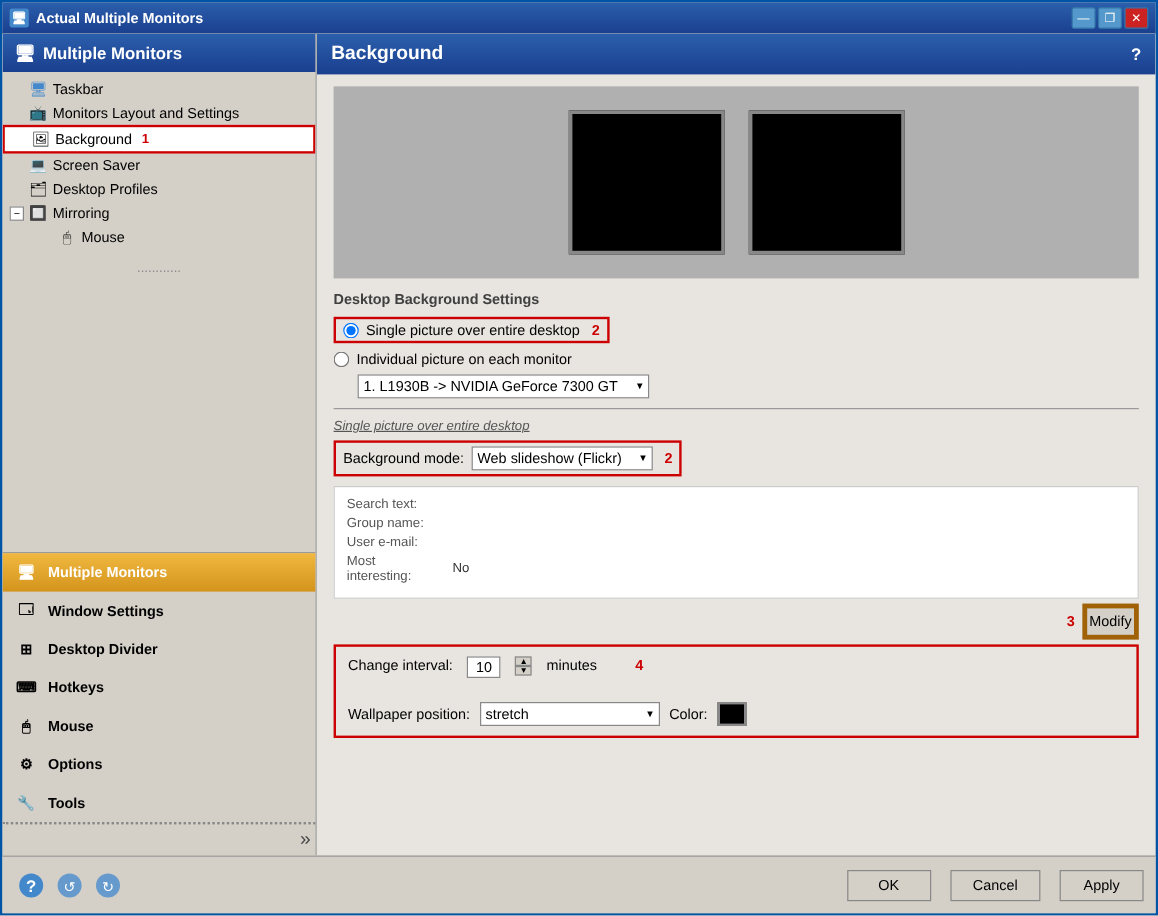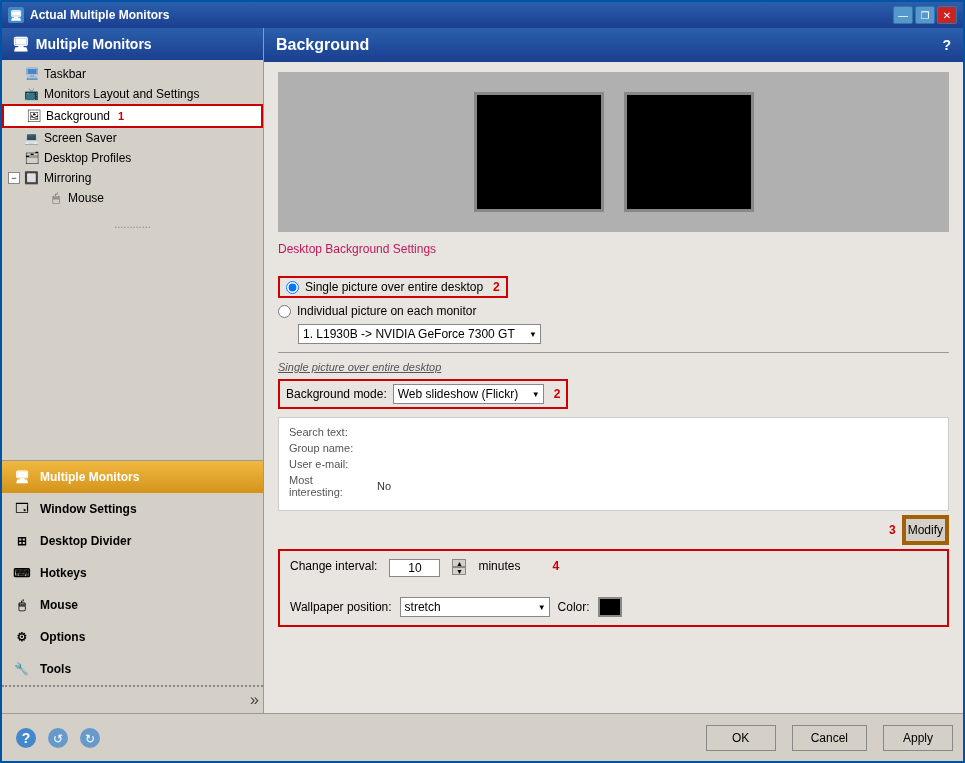--- a/index.html
+++ b/index.html
@@ -195,23 +195,23 @@
     .monitor-screen {
       background: #000;
       width: 130px;
       height: 120px;
       border: 3px solid #888;
     }
 
     
     .section-title {
       font-size: 12px;
-      color: #be185d;
-      margin-bottom: 20px;
-      font-weight: normal;
+      color: #404040;
+      margin-bottom: 8px;
+      font-weight: bold;
     }
 
     .radio-row {
       display: flex;
       align-items: center;
       gap: 6px;
       margin-bottom: 6px;
     }
 
     .indent-row {
@@ -269,21 +269,21 @@
     .search-value {
       color: #333;
       font-size: 11px;
     }
     .interval-row {
       display: flex;
       gap: 12px;
       margin-bottom: 20px;
     }
     .num-input {
-      width: 51px;
+      width: 28px;
       text-align: center;
       border: 1px solid #888;
       padding: 1px 2px;
       font-size: 12px;
     }
     .spinner {
       display: flex;
       flex-direction: column;
       gap: 0;
     }

